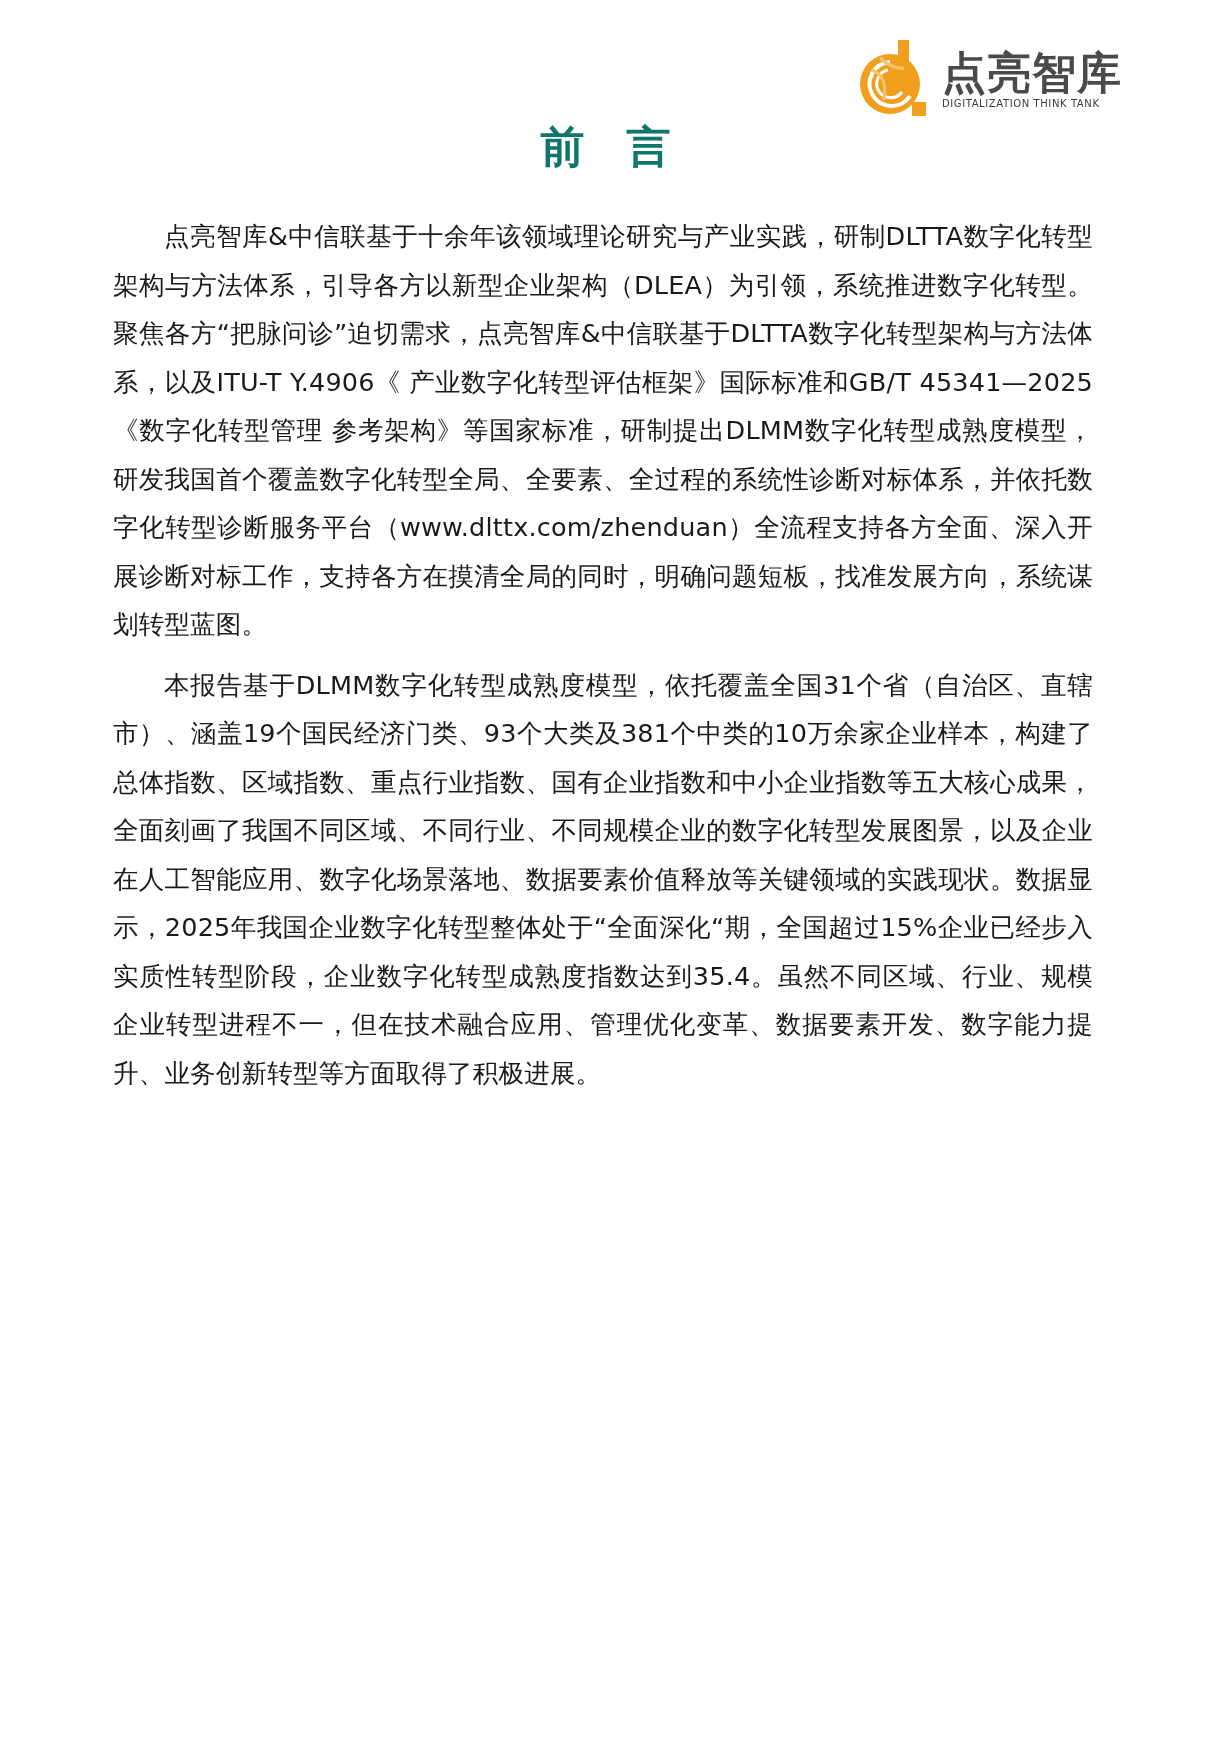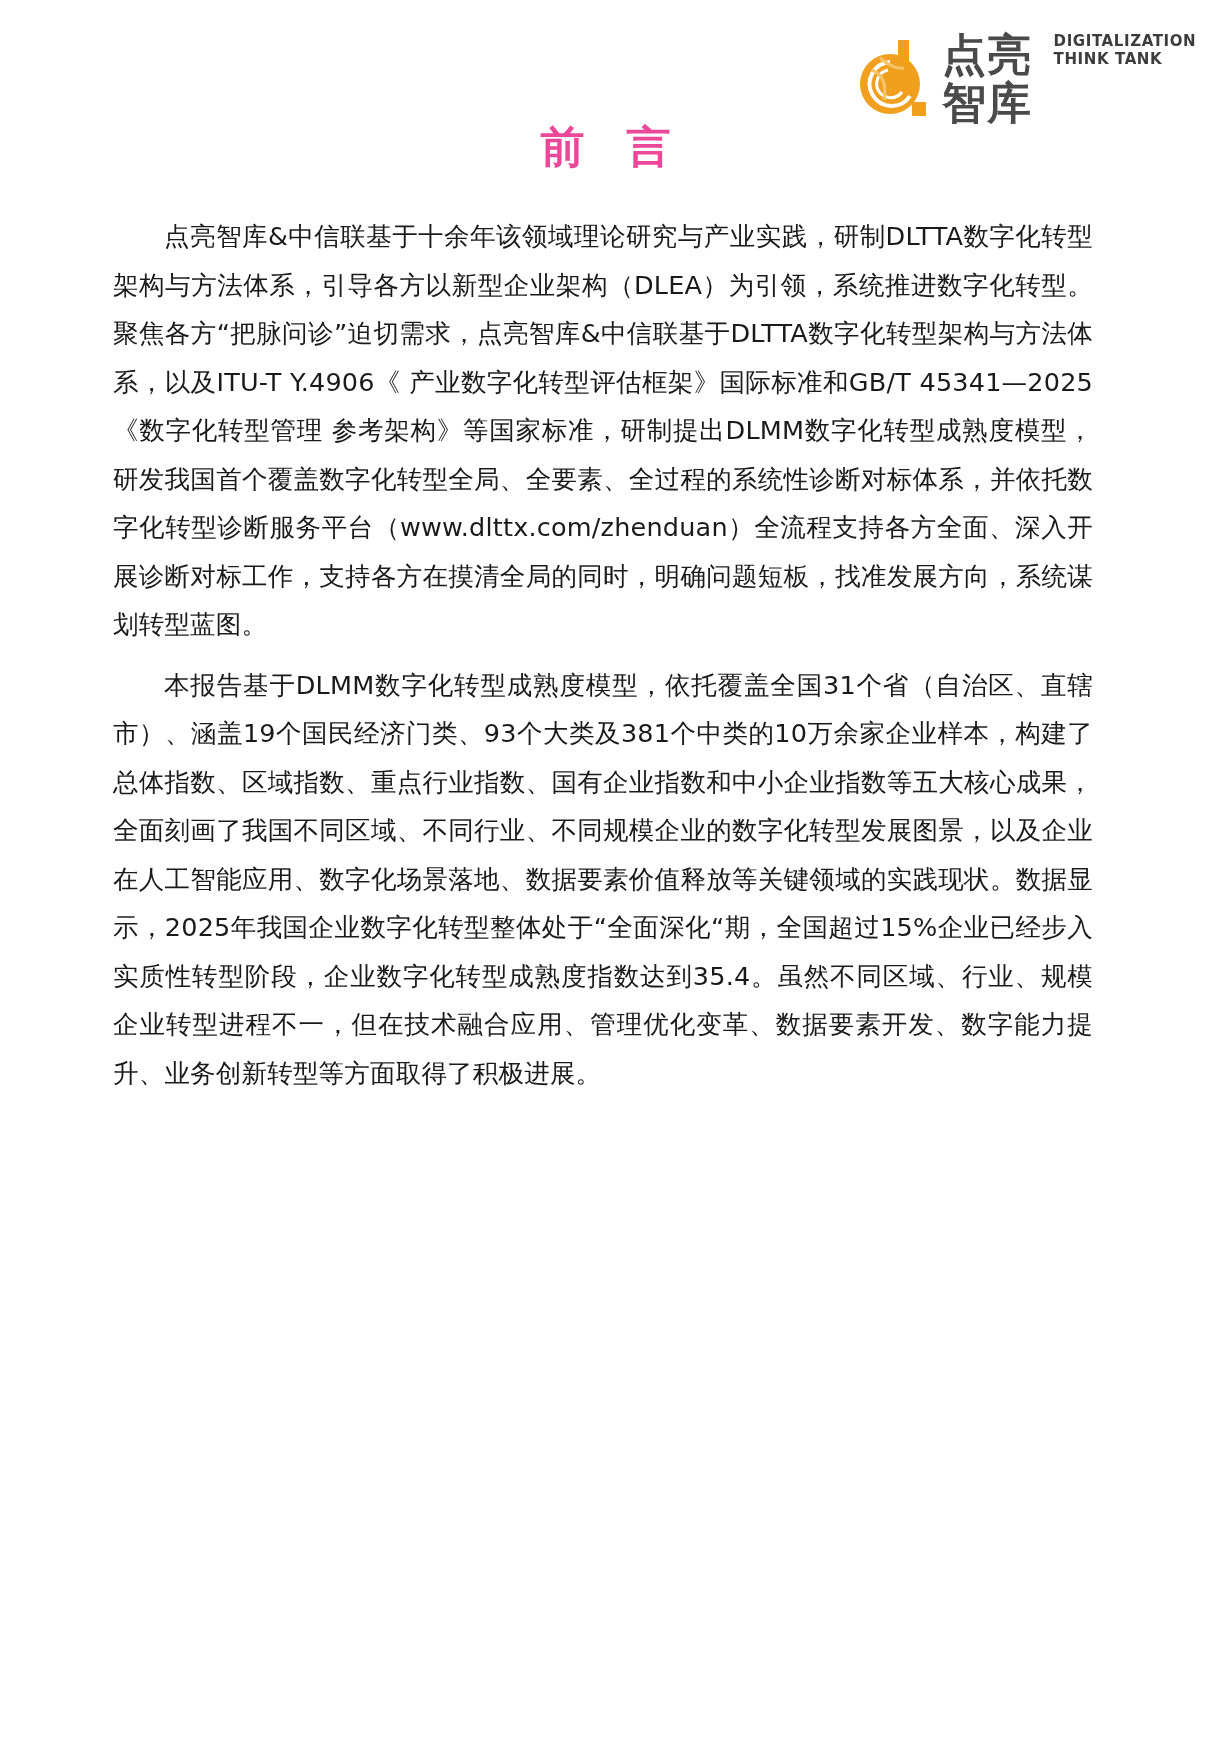--- a/index.html
+++ b/index.html
@@ -1,26 +1,26 @@
 <!DOCTYPE html>
 <html><head>
 <meta charset="utf-8">
 <style>
   html, body { margin: 0; padding: 0; background: #ffffff; }
   body { width: 1213px; height: 1753px; position: relative; overflow: hidden;
          font-family: "DejaVu Sans", "Liberation Sans", sans-serif; color: #1a1a1a; }
   .logo { position: absolute; left: 858px; top: 40px; height: 78px; display: flex; align-items: center; }
   .logo-mark { width: 72px; height: 78px; position: relative; }
-  .logo-text { margin-left: 12px; display: flex; flex-direction: row; }
+  .logo-text { margin-left: 12px; display: flex; flex-direction: column; }
   .logo-cn { font-family: "DejaVu Sans", sans-serif; font-weight: bold; font-size: 44px; line-height: 48px;
              color: #4a4a4a; letter-spacing: 1px; }
-  .logo-en { font-family: "DejaVu Sans", sans-serif; font-weight: bold; font-size: 15px; color: #3c3c3c;
+  .logo-en { font-family: "DejaVu Sans", sans-serif; font-weight: normal; font-size: 10px; color: #3c3c3c;
              letter-spacing: 0.6px; margin-top: 1px; }
   .title { position: absolute; left: 0; right: 0; top: 118px; text-align: center;
-           font-family: "DejaVu Sans", sans-serif; font-weight: bold; font-size: 44px; color: #ec4899;
+           font-family: "DejaVu Sans", sans-serif; font-weight: bold; font-size: 44px; color: #0f766e;
            letter-spacing: 2px; }
   .title .gap { display: inline-block; width: 40px; }
   .content { position: absolute; left: 113px; top: 212px; width: 980px; }
   .para { font-size: 25.5px; line-height: 48.5px; text-align: justify; text-indent: 2em;
           margin: 0 0 12px 0; letter-spacing: 0.2px; }
 </style>
 </head>
 <body>
 
 <div class="logo">

